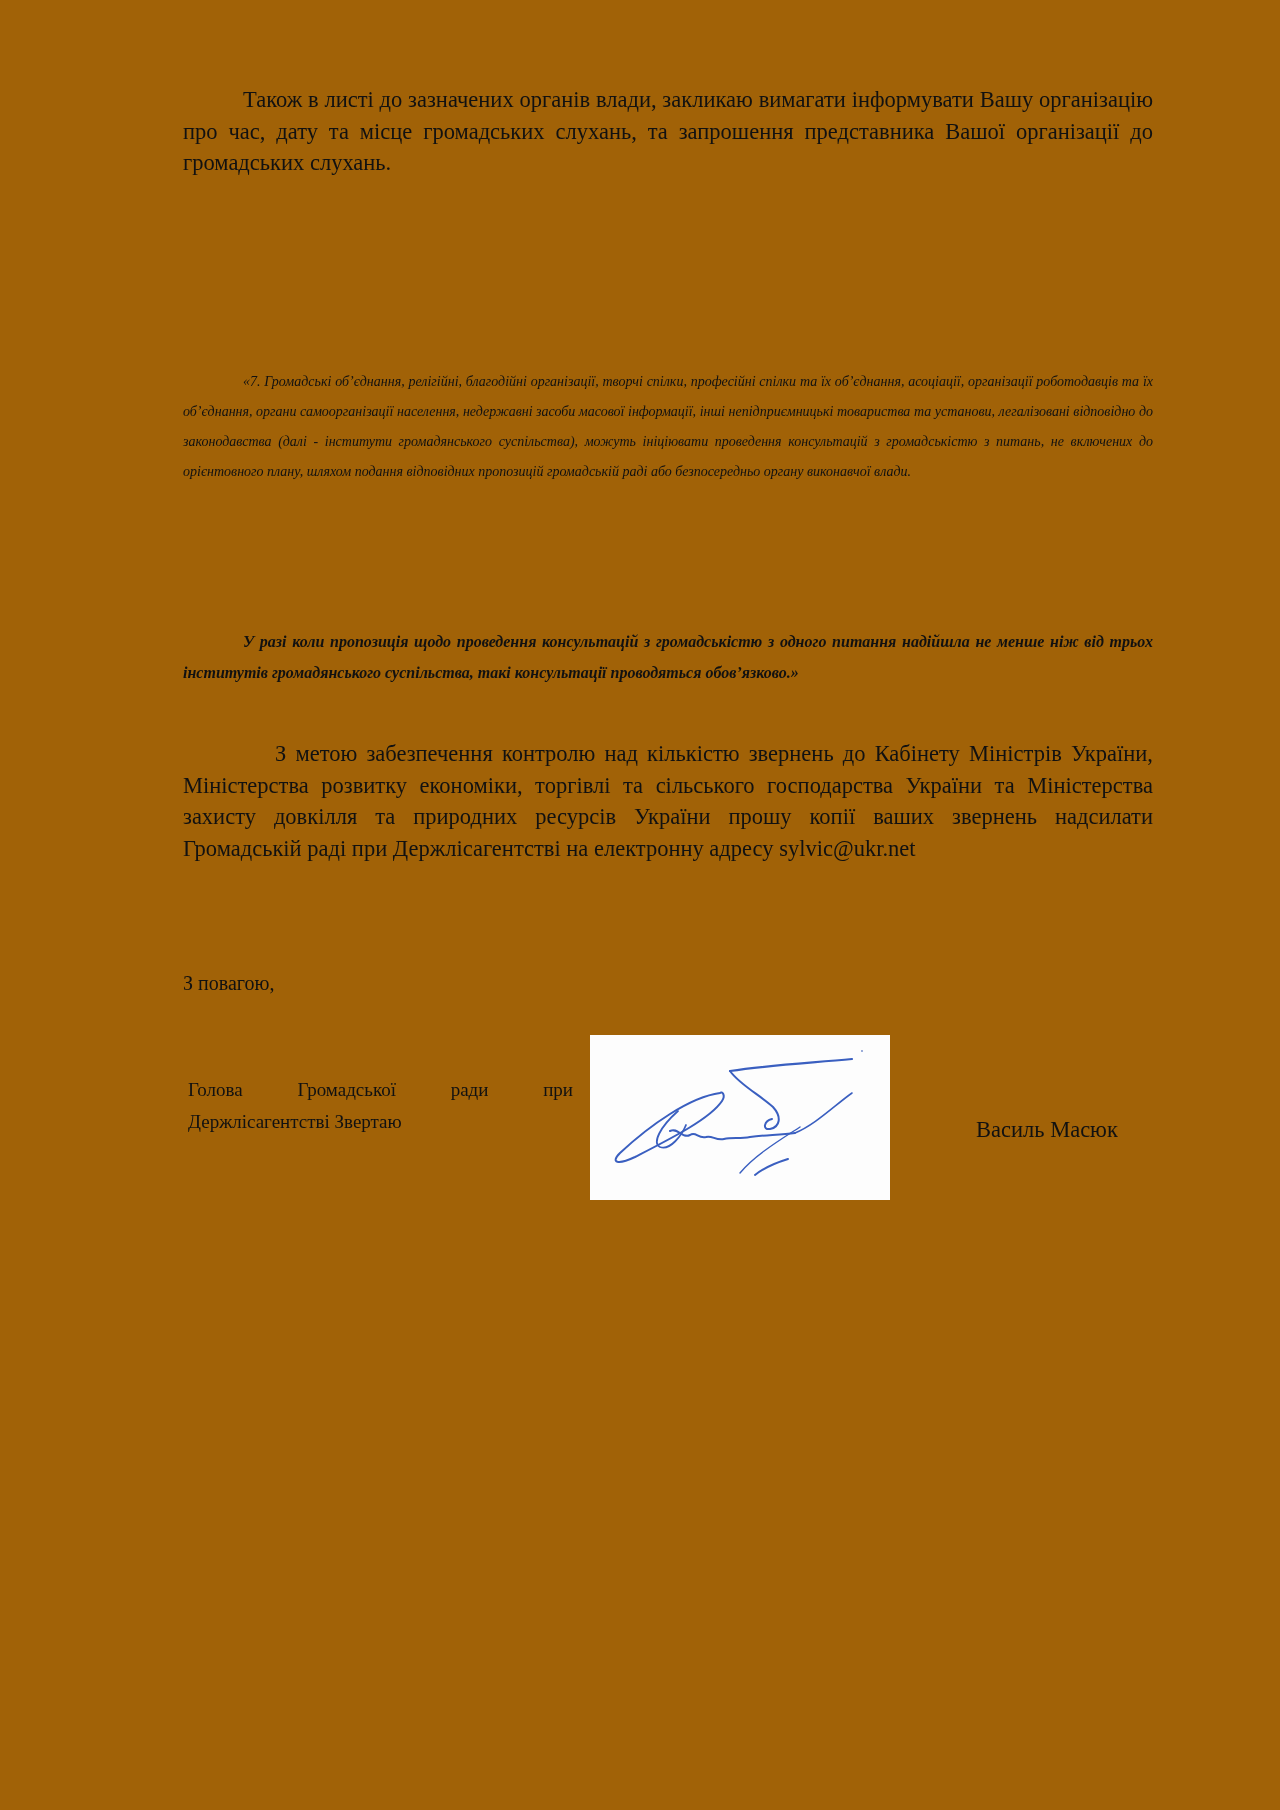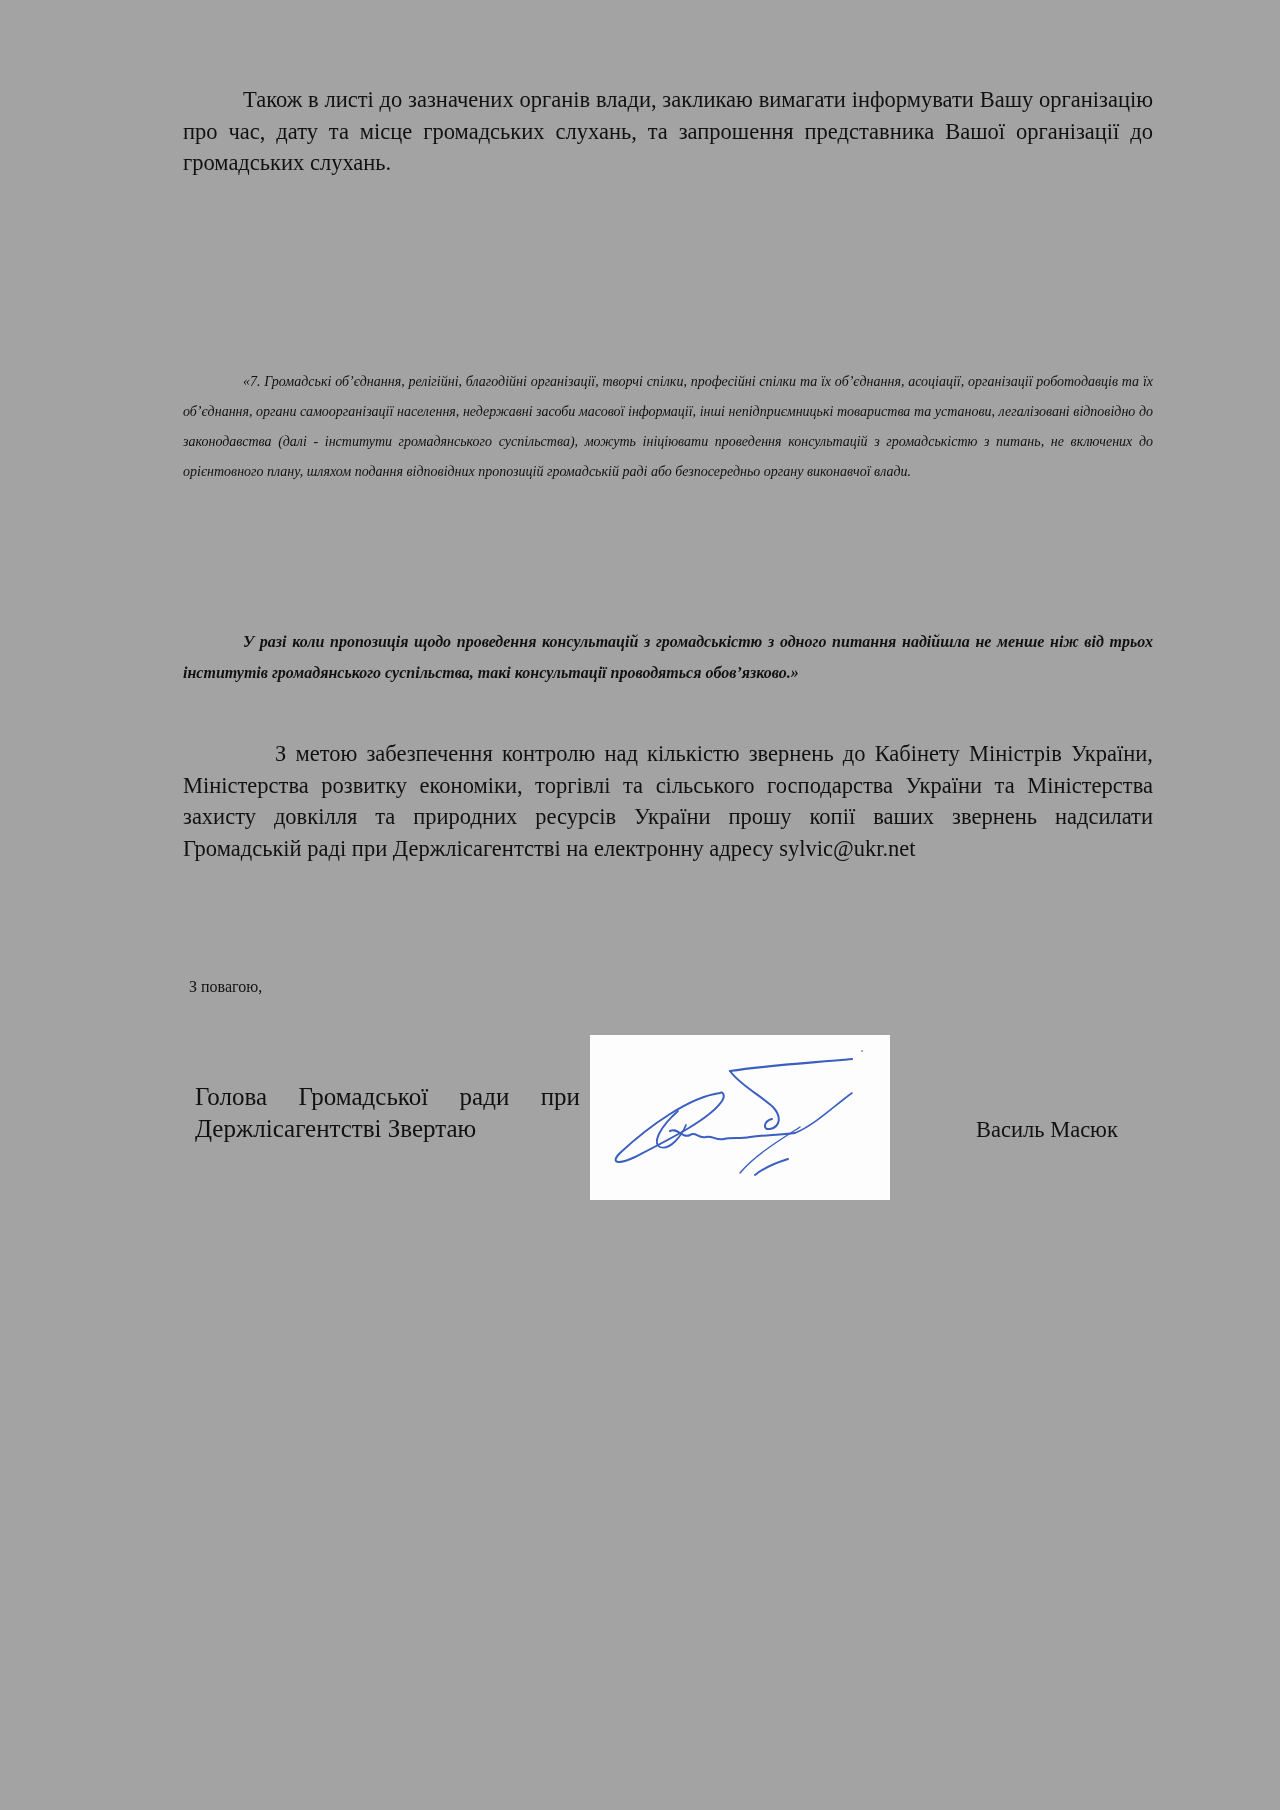--- a/index.html
+++ b/index.html
@@ -12,21 +12,21 @@
       height: 1810px;
       position: relative;
       overflow: hidden;
       font-family: "Liberation Serif", "DejaVu Serif", serif;
       color: #111111;
     }
     .page {
       position: absolute;
       left: 0; top: 0;
       width: 1280px; height: 1810px;
-      background: #a3a3a3;
+      background: #a16207;
     }
     .para {
       position: absolute;
       left: 183px;
       width: 970px;
       font-size: 22.5px;
       line-height: 31.5px;
       text-align: justify;
       margin: 0;
     }
@@ -40,33 +40,33 @@
     .quote-bold {
       font-style: italic;
       font-weight: bold;
       font-size: 16px;
       line-height: 31px;
     }
     .closing {
       position: absolute;
       left: 183px;
       top: 972px;
-      font-size: 16px;
-      margin: 6px;
+      font-size: 20px;
+      margin: 0;
     }
     .position-title {
       position: absolute;
       left: 183px;
       top: 1069px;
       width: 385px;
-      font-size: 25px;
+      font-size: 19px;
       line-height: 31.5px;
       text-align: justify;
       text-align-last: left;
-      margin: 12px;
+      margin: 5px;
     }
     .position-title .line1 {
       display: block;
       text-align: justify;
       text-align-last: justify;
     }
     .signature-box {
       position: absolute;
       left: 590px;
       top: 1035px;

